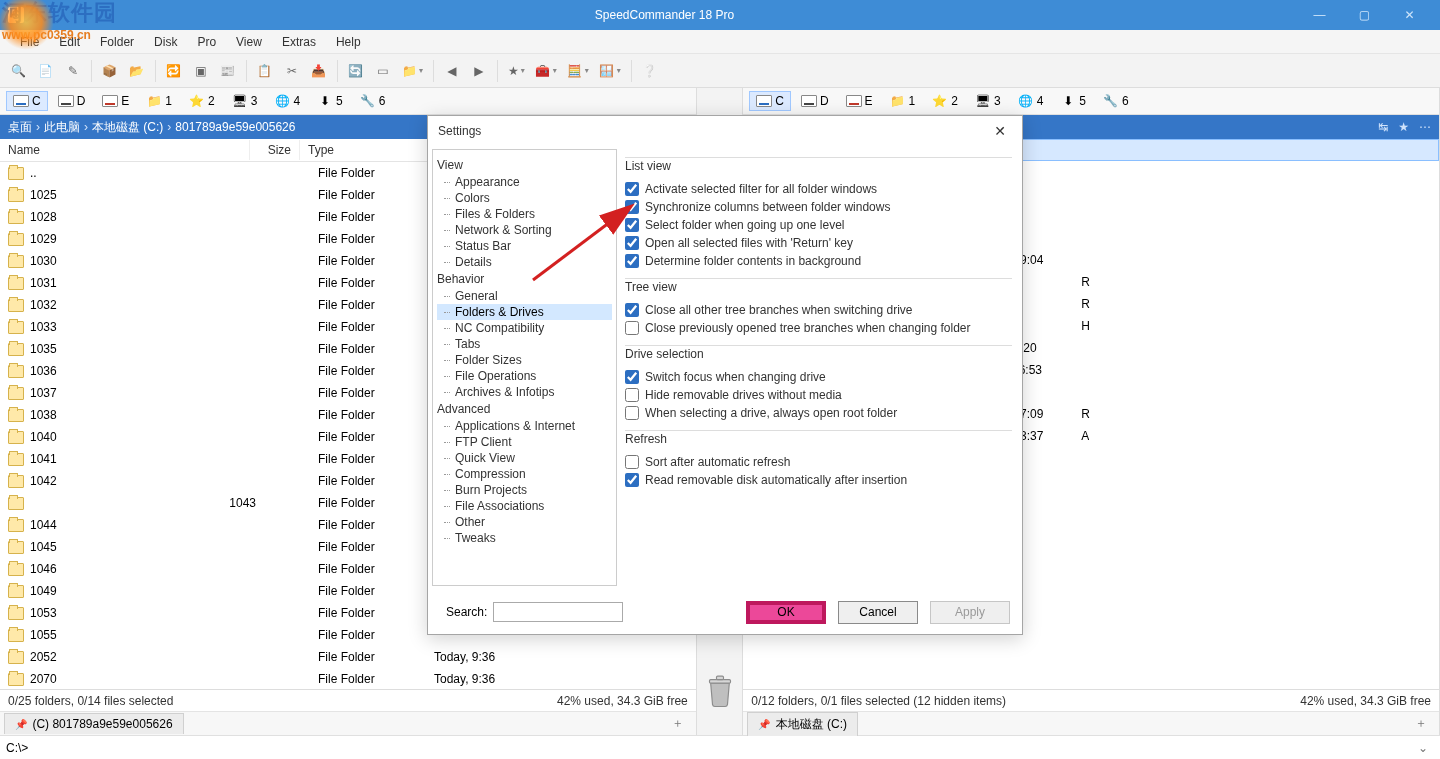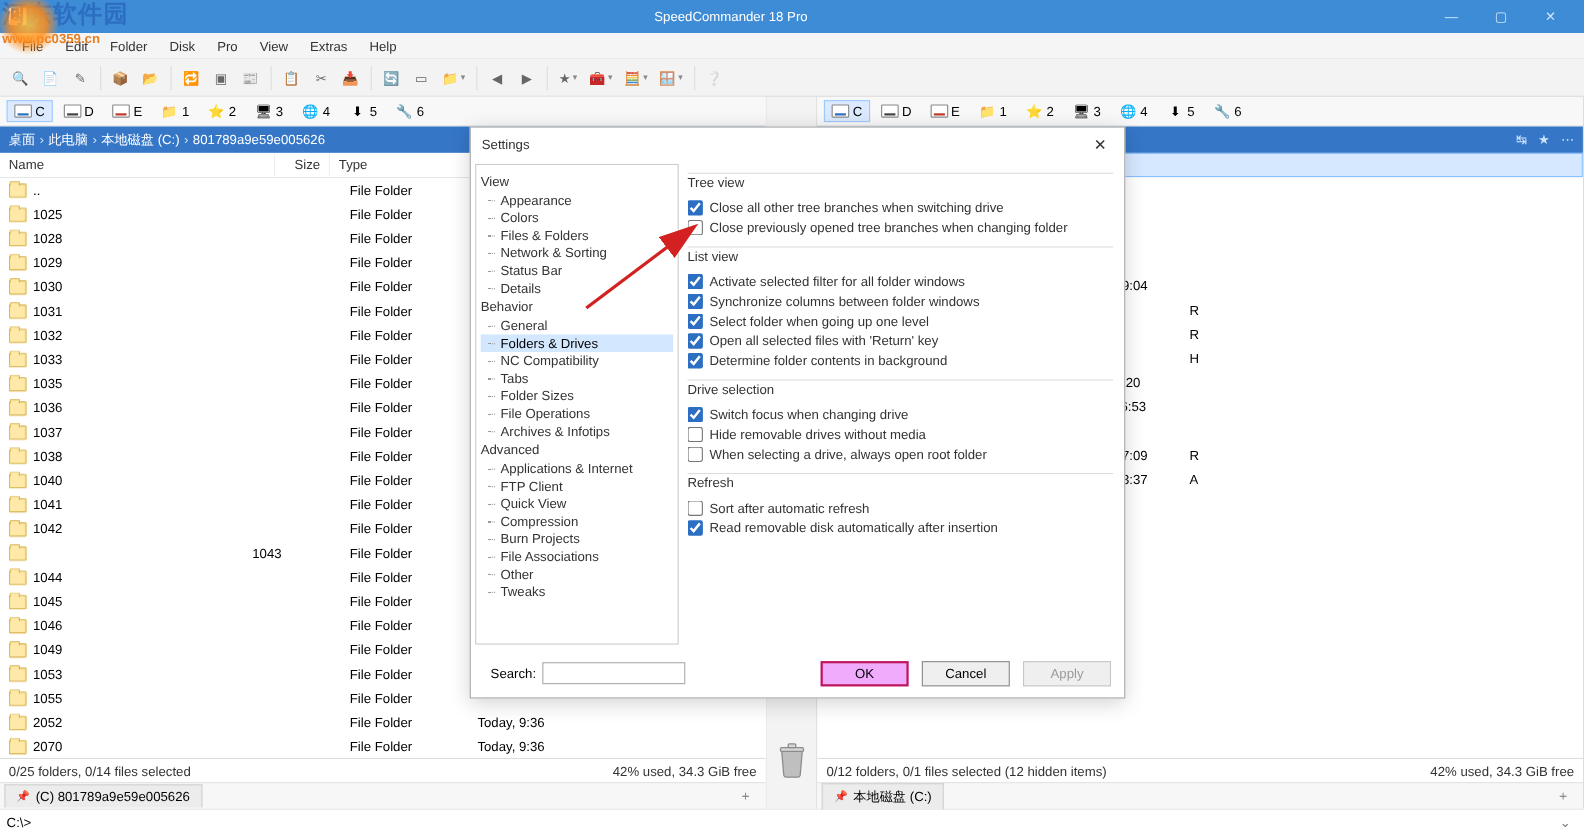--- a/index.html
+++ b/index.html
@@ -90,21 +90,21 @@
 .settings .tree .item.sel{background:#d3e8ff; color:#000;}
 .settings .rightpane{flex:1; padding:6px 10px 0 4px; overflow:auto;}
 .group{border-top:1px solid #ddd; margin:6px 0 8px 0; padding-top:2px;}
 .group .gtitle{color:#333; margin:-10px 0 6px 0; background:#fff; display:inline-block; padding-right:8px; position:relative; top:-1px;}
 .chk{display:flex; align-items:center; gap:6px; padding:2px 0; color:#333;}
 .chk input{accent-color:#2c6ec1; width:14px; height:14px;}
 .dlgbtns{height:44px; display:flex; align-items:center; justify-content:flex-end; gap:12px; padding:0 12px;}
 .dlgbtns .srch{margin-right:auto; display:flex; align-items:center; gap:6px; margin-left:6px;}
 .dlgbtns .srch input{width:130px; border:1px solid #aaa; height:20px; padding:0 4px;}
 .btn{width:80px; height:23px; border:1px solid #8a8a8a; background:#efefef; display:flex;align-items:center;justify-content:center;}
-.btn.primary{border:2px solid #be185d; background:#f0abfc;}
+.btn.primary{border:4px solid #be185d; background:#ec4899;}
 .btn.disabled{color:#9a9a9a; border-color:#c6c6c6;}
 
 
 .arrow{position:absolute; z-index:40; pointer-events:none;}
 .arrow svg{overflow:visible;}
 </style>
 </head>
 <body>
 
 <div class="watermark">
@@ -592,42 +592,42 @@
         <div class="item">Applications &amp; Internet</div>
         <div class="item">FTP Client</div>
         <div class="item">Quick View</div>
         <div class="item">Compression</div>
         <div class="item">Burn Projects</div>
         <div class="item">File Associations</div>
         <div class="item">Other</div>
         <div class="item">Tweaks</div>
       </div>
     <div class="rightpane" id="settings-right">
+        <div class="group"><div class="gtitle">List view</div><label class="chk">
+            <input type="checkbox" checked="" style="">
+            <span>Activate selected filter for all folder windows</span>
+          </label><label class="chk">
+            <input type="checkbox" checked="" style="">
+            <span>Synchronize columns between folder windows</span>
+          </label><label class="chk">
+            <input type="checkbox" checked="" style="">
+            <span>Select folder when going up one level</span>
+          </label><label class="chk">
+            <input type="checkbox" checked="" style="">
+            <span>Open all selected files with 'Return' key</span>
+          </label><label class="chk">
+            <input type="checkbox" checked="" style="">
+            <span>Determine folder contents in background</span>
+          </label></div>
         <div class="group"><div class="gtitle">Tree view</div><label class="chk">
             <input type="checkbox" checked="" style="">
             <span>Close all other tree branches when switching drive</span>
           </label><label class="chk">
             <input type="checkbox" style="">
             <span>Close previously opened tree branches when changing folder</span>
-          </label></div>
-        <div class="group"><div class="gtitle">List view</div><label class="chk">
-            <input type="checkbox" checked="" style="">
-            <span>Activate selected filter for all folder windows</span>
-          </label><label class="chk">
-            <input type="checkbox" checked="" style="">
-            <span>Synchronize columns between folder windows</span>
-          </label><label class="chk">
-            <input type="checkbox" checked="" style="">
-            <span>Select folder when going up one level</span>
-          </label><label class="chk">
-            <input type="checkbox" checked="" style="">
-            <span>Open all selected files with 'Return' key</span>
-          </label><label class="chk">
-            <input type="checkbox" checked="" style="">
-            <span>Determine folder contents in background</span>
           </label></div>
         <div class="group"><div class="gtitle">Drive selection</div><label class="chk">
             <input type="checkbox" checked="" style="">
             <span>Switch focus when changing drive</span>
           </label><label class="chk">
             <input type="checkbox" style="">
             <span>Hide removable drives without media</span>
           </label><label class="chk">
             <input type="checkbox" style="">
             <span>When selecting a drive, always open root folder</span>

